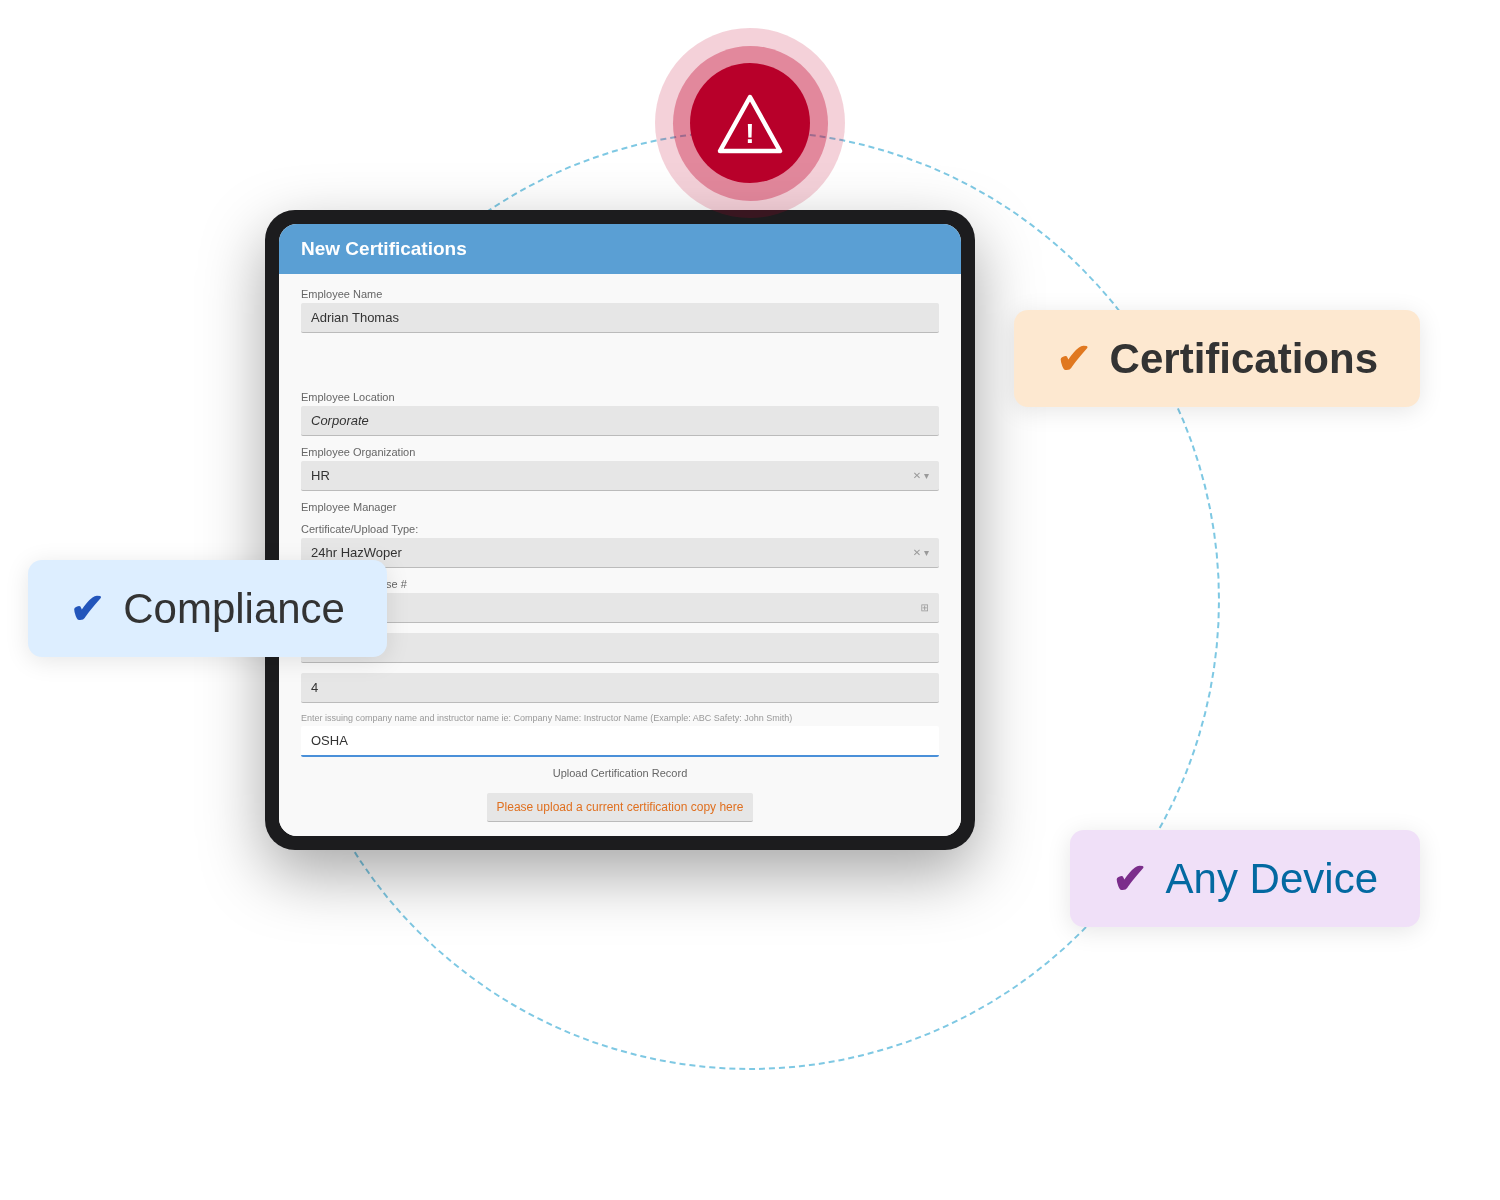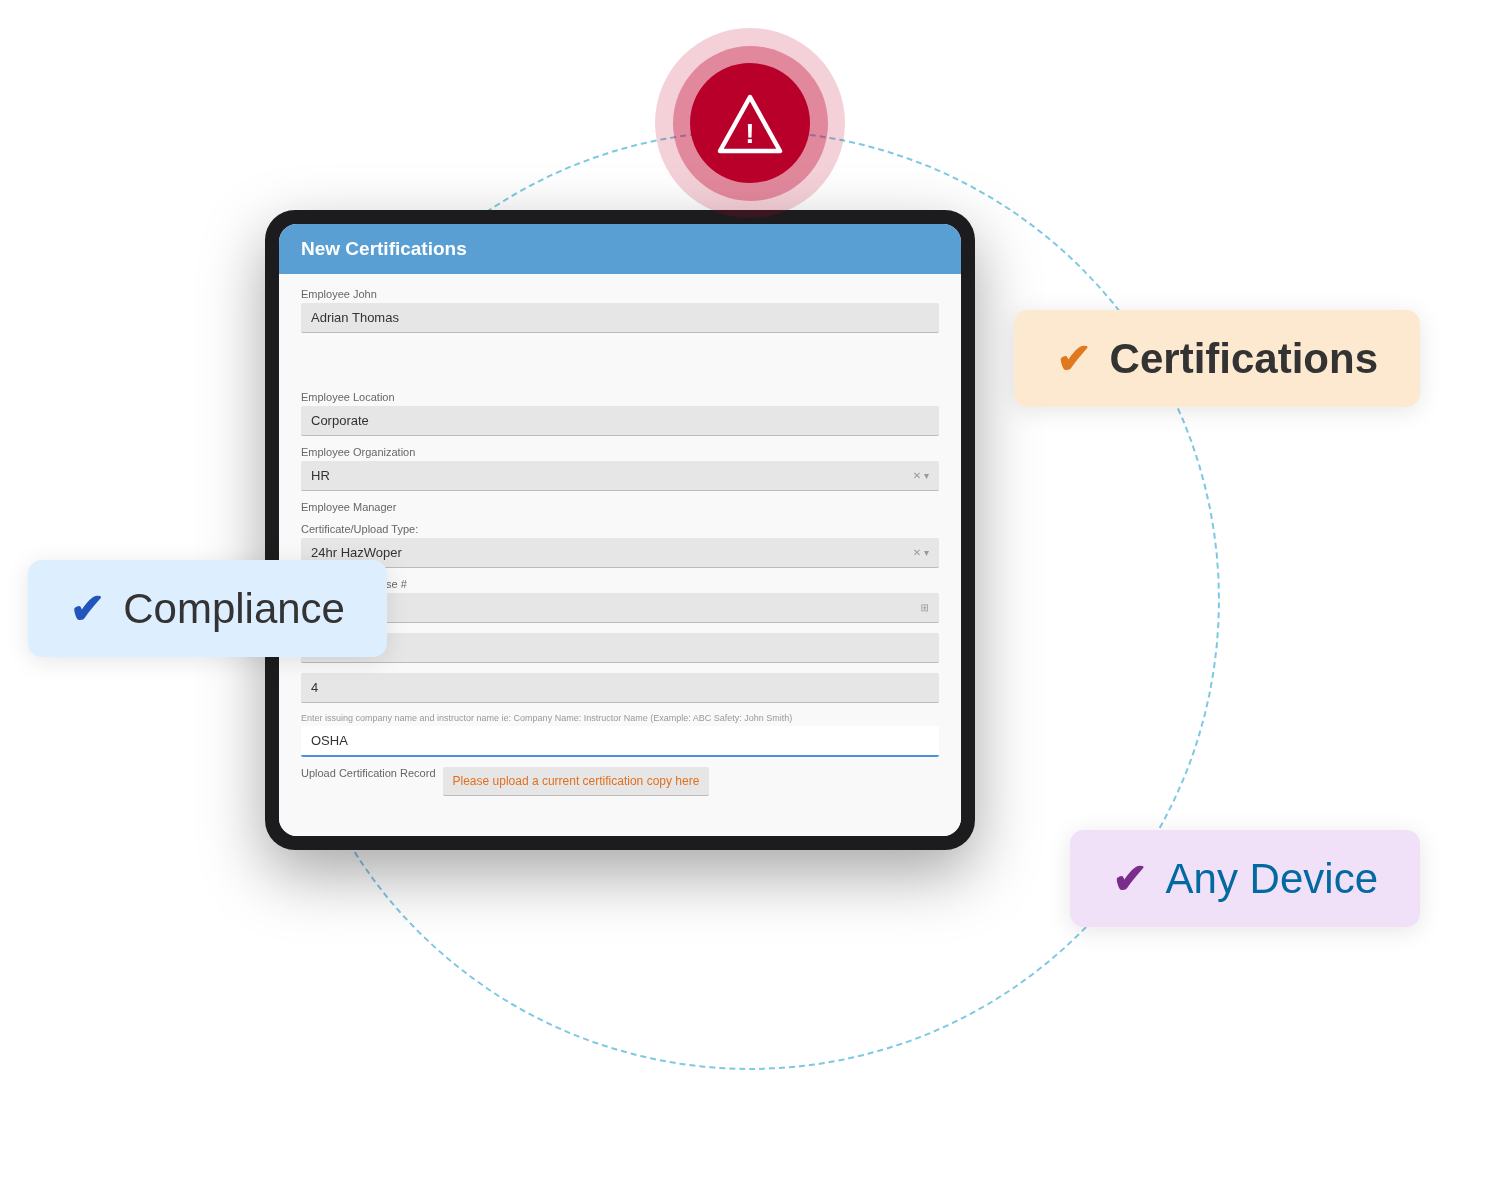--- a/index.html
+++ b/index.html
@@ -106,27 +106,27 @@
       flex: 1;
       padding: 14px 22px;
       display: flex;
       flex-direction: column;
       gap: 10px;
       overflow: hidden;
       background: #f9f9f9;
     ">
 
       <div style="display:flex;flex-direction:column;gap:3px;">
-        <span style="font-size:11px;color:#666;">Employee John</span>
+        <span style="font-size:11px;color:#666;">Employee Name</span>
         <div style="background:#e6e6e6;padding:7px 10px;font-size:13px;color:#333;border-radius:2px;border-bottom:1px solid #bbb;">Adrian Thomas</div>
       </div>
 
       <div style="display:flex;flex-direction:column;gap:3px;">
         <span style="font-size:11px;color:#666;margin-top:48px;">Employee Location</span>
-        <div style="background:#e6e6e6;padding:7px 10px;font-size:13px;color:#333;border-radius:2px;border-bottom:1px solid #bbb;">Corporate</div>
+        <div style="background:#e6e6e6;padding:7px 10px;font-size:13px;color:#333;border-radius:2px;border-bottom:1px solid #bbb;font-style:italic;">Corporate</div>
       </div>
 
       <div style="display:flex;flex-direction:column;gap:3px;">
         <span style="font-size:11px;color:#666;">Employee Organization</span>
         <div style="background:#e6e6e6;padding:7px 10px;font-size:13px;color:#333;border-radius:2px;border-bottom:1px solid #bbb;display:flex;justify-content:space-between;align-items:center;">
           <span>HR</span>
           <span style="font-size:10px;color:#999;">✕ ▾</span>
         </div>
       </div>
 
@@ -155,21 +155,21 @@
       </div>
       <div style="display:flex;flex-direction:column;gap:3px;">
         <div style="background:#e6e6e6;padding:7px 10px;font-size:13px;color:#333;border-radius:2px;border-bottom:1px solid #bbb;">4</div>
       </div>
 
       <div style="display:flex;flex-direction:column;gap:3px;">
         <span style="font-size:9px;color:#999;">Enter issuing company name and instructor name ie: Company Name: Instructor Name (Example: ABC Safety: John Smith)</span>
         <div style="background:white;padding:7px 10px;font-size:13px;color:#333;border-radius:2px;border-bottom:2px solid #4a90d9;">OSHA</div>
       </div>
 
-      <div style="display:flex;gap:7px;">
+      <div style="display:flex;flex-direction:column;gap:14px;align-items:center;">
         <span style="font-size:11px;color:#666;">Upload Certification Record</span>
         <div style="background:#e6e6e6;padding:7px 10px;font-size:12px;color:#e07020;border-radius:2px;border-bottom:1px solid #bbb;">Please upload a current certification copy here</div>
       </div>
 
     </div>
   </div>
 </div>
 
 <div style="
   position: absolute;

